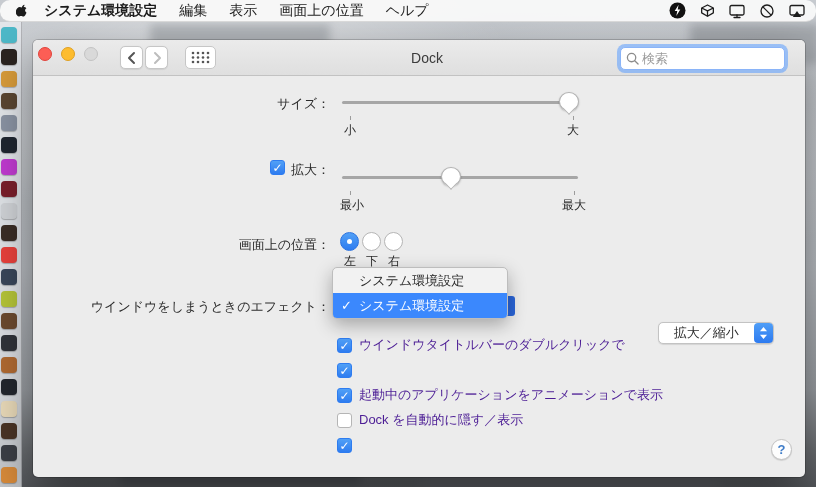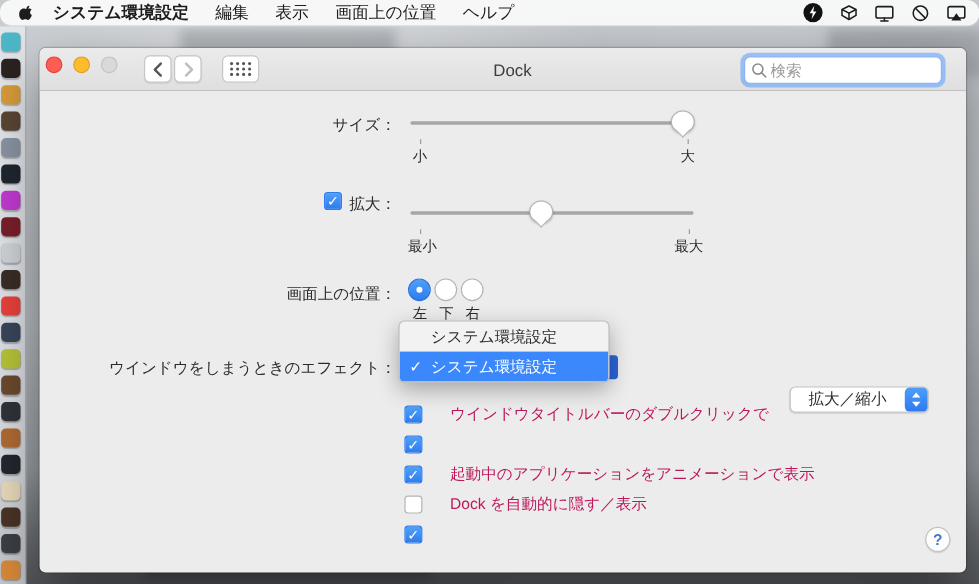--- a/index.html
+++ b/index.html
@@ -94,21 +94,21 @@
     background:#2a65d8; border-radius:3px; z-index:11; }
   .menu { position:absolute; left:299px; top:227px; width:176px; z-index:12;
     background:#f2f2f2; border:1px solid #bdbdbd; border-radius:5px; overflow:hidden;
     box-shadow:0 6px 18px rgba(0,0,0,.3); }
   .menu-row { height:25px; line-height:25px; font-size:13px; color:#2b2b2b;
     padding-left:26px; position:relative; white-space:nowrap; }
   .menu-row.selected { background:#3b88fd; color:#fff; }
   .menu-check { position:absolute; left:8px; top:0; width:16px; }
 
   .cb-row { position:absolute; left:304px; height:22px; display:flex; align-items:center; }
-  .cb-label { font-size:13px; color:#be185d; margin-left:23px; white-space:nowrap; }
+  .cb-label { font-size:13px; color:#4c1d95; margin-left:7px; white-space:nowrap; }
 
   .popup-btn { position:absolute; left:625px; top:282px; width:116px; height:22px;
     background:#fff; border:1px solid #c3c3c3; border-radius:5px; display:flex;
     align-items:center; box-shadow:0 .5px 1px rgba(0,0,0,.1); }
   .popup-btn .pb-label { flex:1; text-align:center; font-size:13px; color:#2b2b2b; white-space:nowrap; }
   .popup-btn .pb-step { width:19px; height:20px; margin-right:.5px;
     background:linear-gradient(#4f9ef7,#2d7af0); border-radius:4px;
     display:flex; align-items:center; justify-content:center; }
 
   .help-btn { position:absolute; left:738px; top:399px; width:21px; height:21px;

